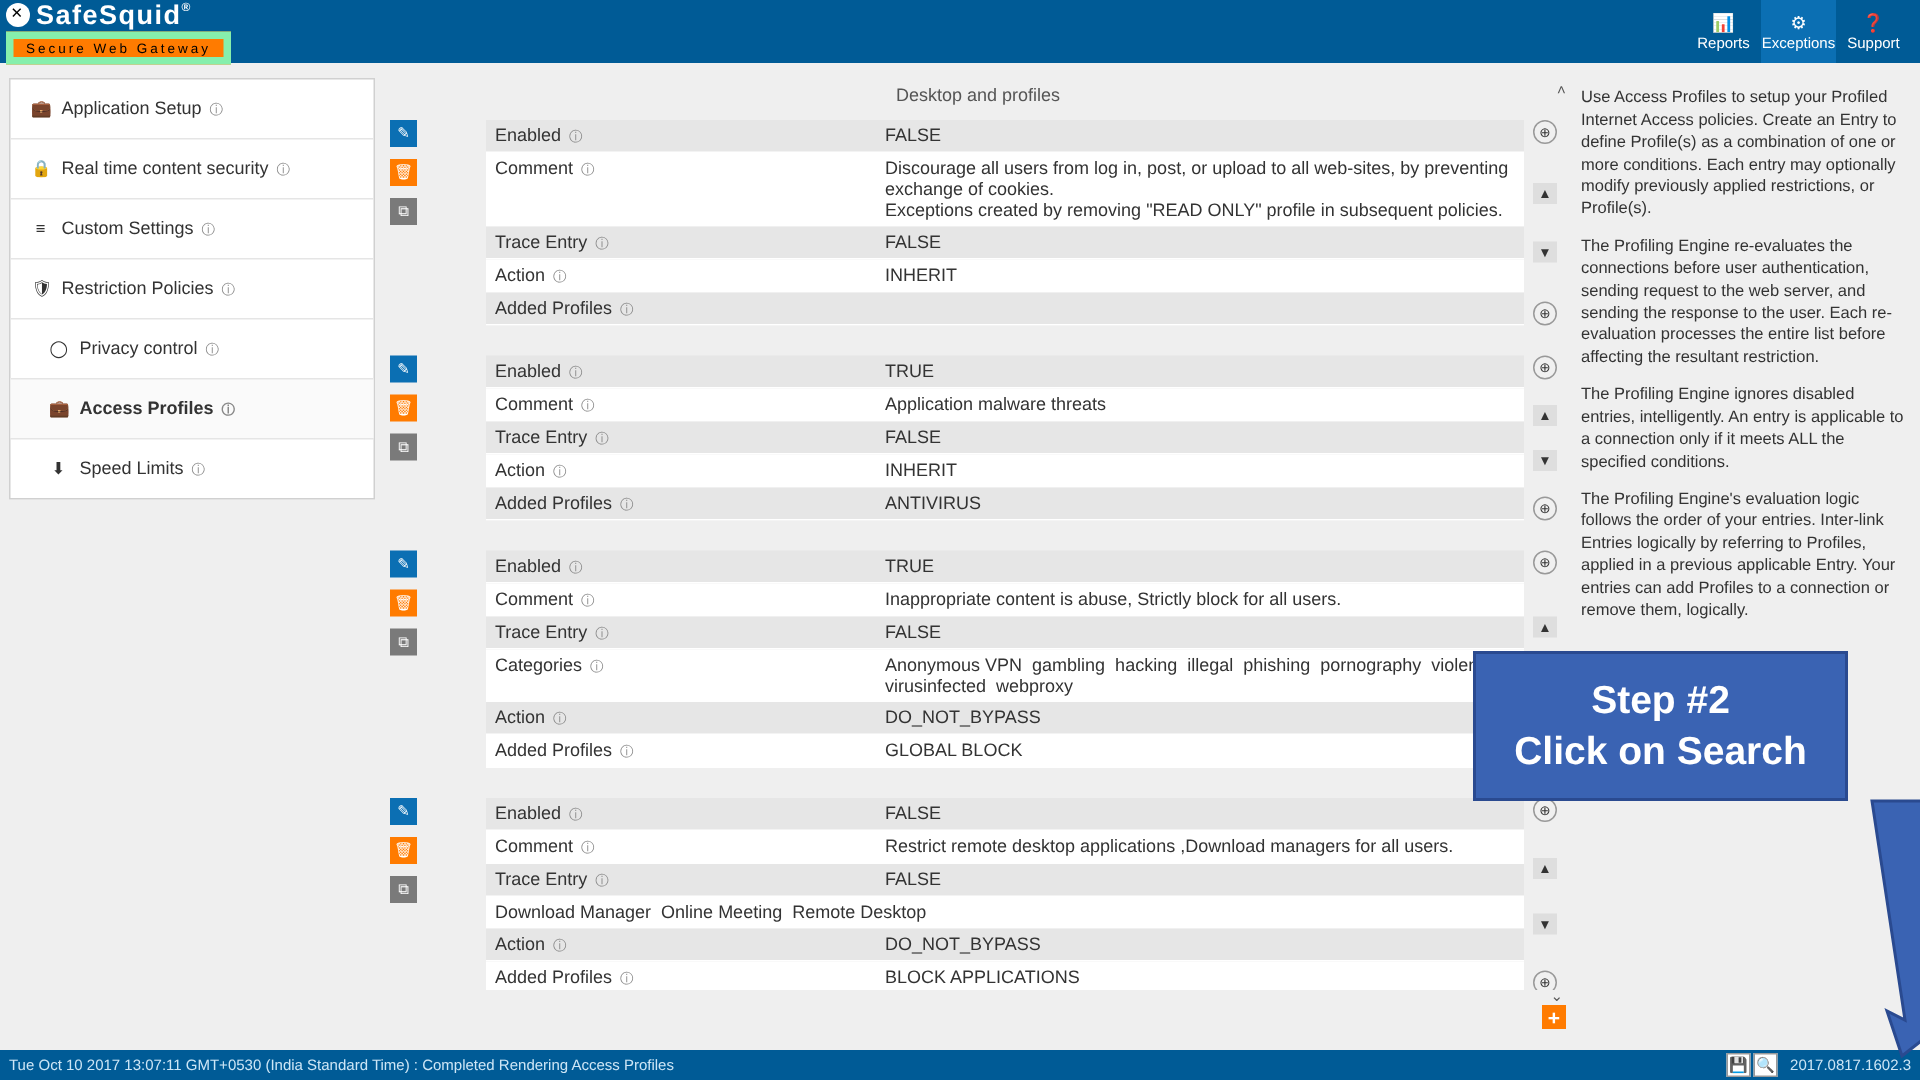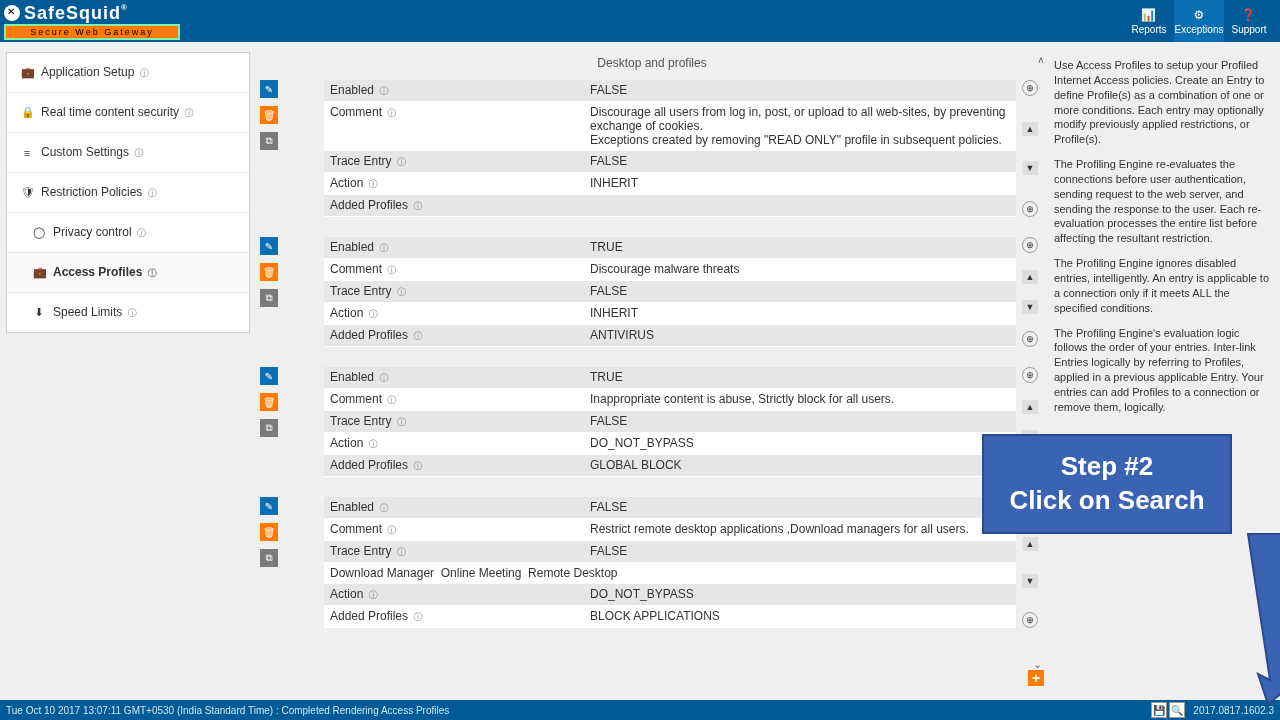--- a/index.html
+++ b/index.html
@@ -6,21 +6,21 @@
 body { width:1280px; height:720px; background:#efefef; position:relative; overflow:hidden; font-size:12px; color:#333; }
 
 
 .topbar { height:42px; background:#005b96; display:flex; align-items:center; justify-content:space-between; color:#fff; padding:0 6px 0 4px;gap:24px;}
 .brand { display:flex; flex-direction:column; }
 .brand-line { display:flex; align-items:center; gap:4px; }
 .brand-logo { width:16px; height:16px; background:#fff; border-radius:50%; position:relative; }
 .brand-logo::before { content:"✕"; color:#000; font-size:10px; position:absolute; left:3px; top:1px; }
 .brand-name { font-size:18px; font-weight:bold; letter-spacing:1px; }
 .brand-name sup { font-size:8px; vertical-align:top;}
-.brand-tag { background:#ff7b00; color:#000; font-size:9px; letter-spacing:2px; padding:1px 6px; border:2px solid #86efac; width:176px; text-align:center; }
+.brand-tag { background:#ff7b00; color:#000; font-size:9px; letter-spacing:2px; padding:1px 6px; border:5px solid #86efac; width:150px; text-align:center; }
 
 .topnav { display:flex; }
 .topnav-item { width:50px; height:42px; display:flex; flex-direction:column; align-items:center; justify-content:center; font-size:10px; cursor:pointer; }
 .topnav-item.active { background:#0b6fb3; }
 .topnav-item .glyph { font-size:12px; margin-bottom:2px; font-family:"Segoe UI Symbol",Arial; }
 
 
 .app { display:flex; height:640px; }
 .sidebar { width:256px; padding:10px 6px; }
 .menu { background:#fff; border:1px solid #d0d0d0; }
@@ -180,21 +180,21 @@
               <div class="sq del">🗑</div>
               <div class="sq copy">⧉</div>
             </div>
             <div class="grid">
               <div class="row">
                 <div class="cell-label">Enabled <span class="q">ⓘ</span></div>
                 <div class="cell-val">TRUE</div>
               </div>
               <div class="row">
                 <div class="cell-label">Comment <span class="q">ⓘ</span></div>
-                <div class="cell-val">Discourage malware threats</div>
+                <div class="cell-val">Application malware threats</div>
               </div>
               <div class="row">
                 <div class="cell-label">Trace Entry <span class="q">ⓘ</span></div>
                 <div class="cell-val">FALSE</div>
               </div>
               <div class="row">
                 <div class="cell-label">Action <span class="q">ⓘ</span></div>
                 <div class="cell-val">INHERIT</div>
               </div>
               <div class="row">
@@ -220,20 +220,24 @@
                 <div class="cell-label">Enabled <span class="q">ⓘ</span></div>
                 <div class="cell-val">TRUE</div>
               </div>
               <div class="row">
                 <div class="cell-label">Comment <span class="q">ⓘ</span></div>
                 <div class="cell-val">Inappropriate content is abuse, Strictly block for all users.</div>
               </div>
               <div class="row">
                 <div class="cell-label">Trace Entry <span class="q">ⓘ</span></div>
                 <div class="cell-val">FALSE</div>
+              </div>
+              <div class="row">
+                <div class="cell-label">Categories <span class="q">ⓘ</span></div>
+                <div class="cell-val">Anonymous VPN  gambling  hacking  illegal  phishing  pornography  violence  virusinfected  webproxy</div>
               </div>
               <div class="row">
                 <div class="cell-label">Action <span class="q">ⓘ</span></div>
                 <div class="cell-val">DO_NOT_BYPASS</div>
               </div>
               <div class="row">
                 <div class="cell-label">Added Profiles <span class="q">ⓘ</span></div>
                 <div class="cell-val">GLOBAL BLOCK</div>
               </div>
             </div>

